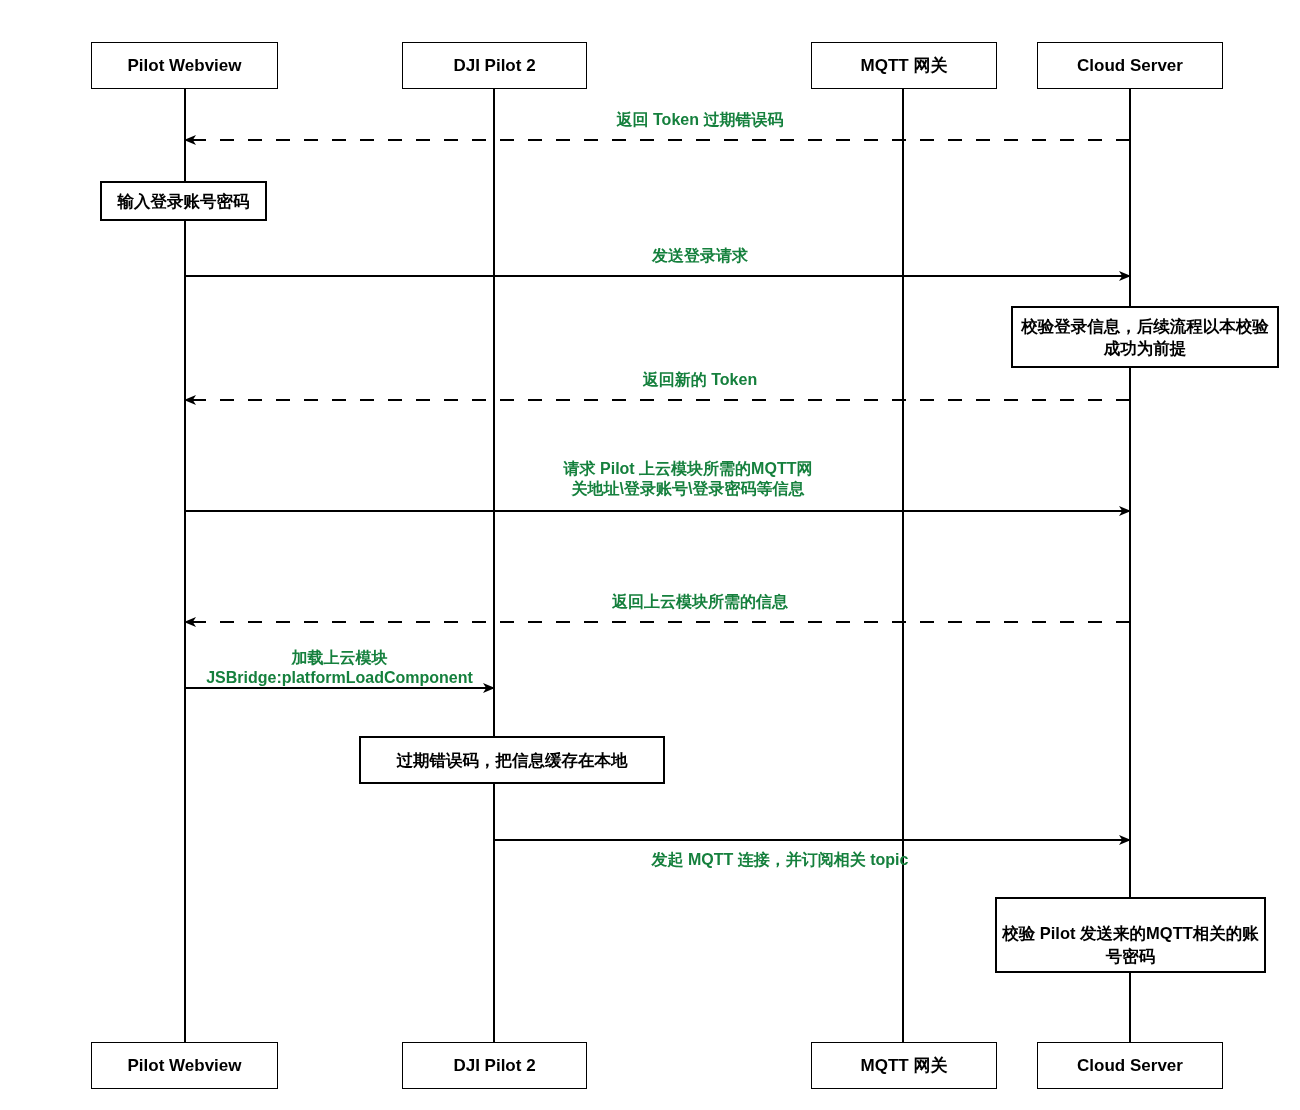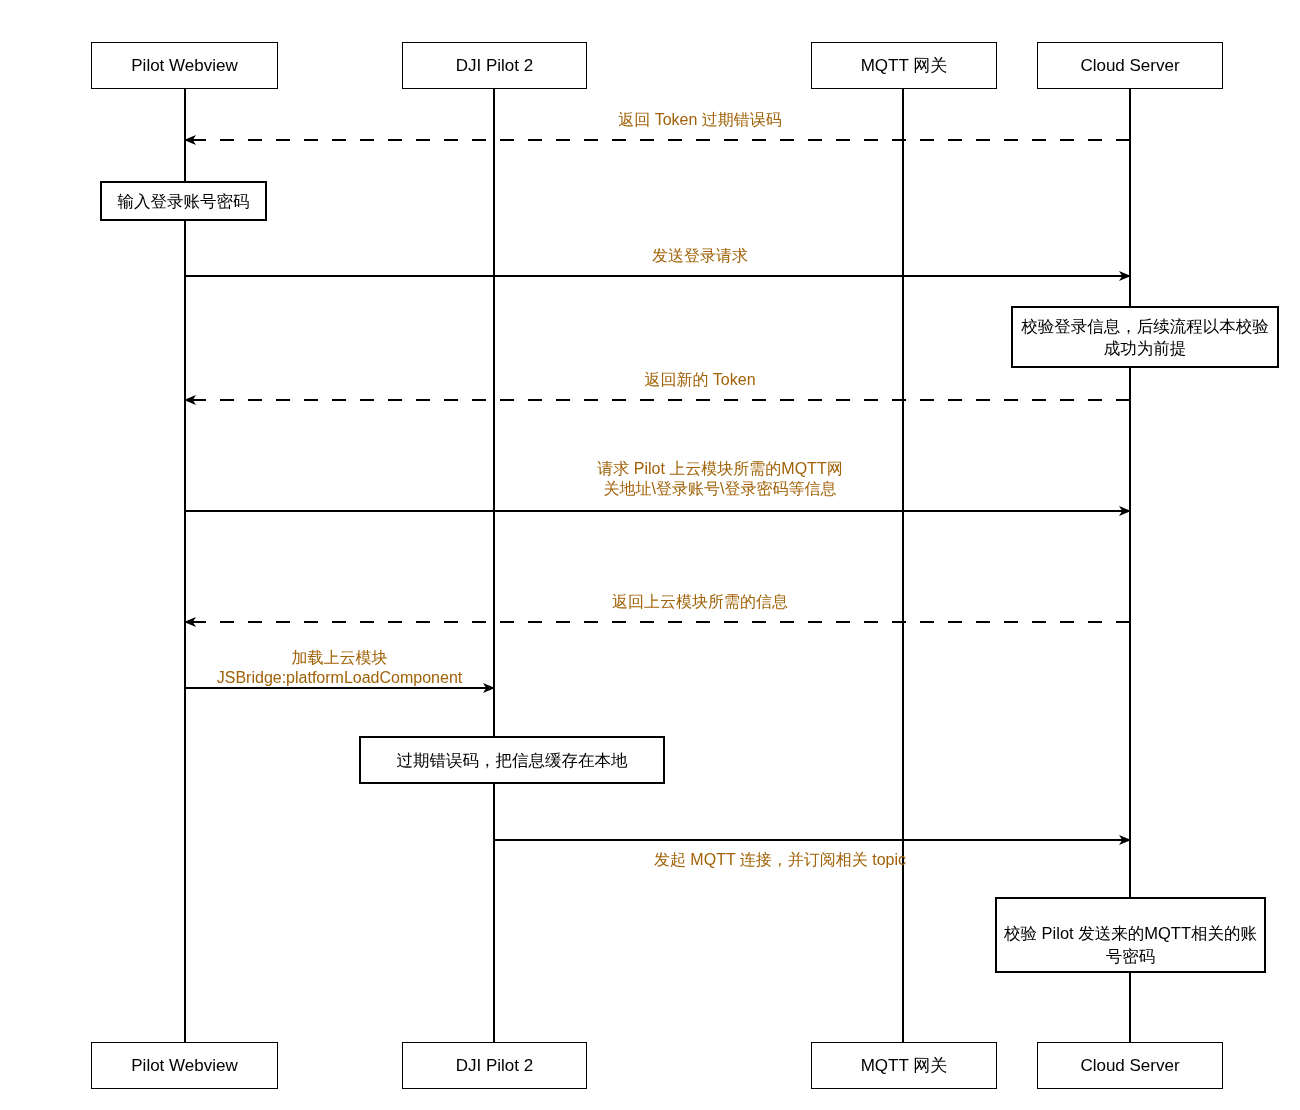--- a/index.html
+++ b/index.html
@@ -11,20 +11,21 @@
   body {
     font-family: "Liberation Sans", "DejaVu Sans", sans-serif;
     color: #000000;
   }
   #diagram {
     position: relative;
     width: 1300px;
     height: 1110px;
     background: #ffffff;
     overflow: hidden;
+    font-weight: bold;
   }
   svg.layer {
     position: absolute;
     top: 0;
     left: 0;
     width: 1300px;
     height: 1110px;
     pointer-events: none;
   }
   .actor-box {
@@ -54,21 +55,21 @@
     padding: 4px 4px;
   }
   .msg-label {
     position: absolute;
     box-sizing: border-box;
     text-align: center;
     font-size: 16px;
     line-height: 1.28;
     background: transparent;
     white-space: pre-line;
-    color: #a16207;
+    color: #15803d;
   }
 </style>
 </head>
 <body>
 
 <div id="diagram">
 
   <svg class="layer" id="lines-layer" viewBox="0 0 1300 1110" xmlns="http://www.w3.org/2000/svg">
     <defs>
       <marker id="arrow-right" markerWidth="12" markerHeight="10" refX="11" refY="5" orient="auto" markerUnits="userSpaceOnUse">
@@ -122,21 +123,21 @@
       </div>
       <div class="actor-box" style="left: 1037px; top: 1042px; width: 186px; height: 47px;">
         <span>Cloud Server</span>
       </div>
     </div>
 
   <div id="message-labels">
       <div class="msg-label" style="left: 440px; top: 110px; width: 520px;">返回 Token 过期错误码</div>
       <div class="msg-label" style="left: 440px; top: 246px; width: 520px;">发送登录请求</div>
       <div class="msg-label" style="left: 440px; top: 370px; width: 520px;">返回新的 Token</div>
-      <div class="msg-label" style="left: 460px; top: 459px; width: 520px;">请求 Pilot 上云模块所需的MQTT网
+      <div class="msg-label" style="left: 428px; top: 459px; width: 520px;">请求 Pilot 上云模块所需的MQTT网
 关地址\登录账号\登录密码等信息</div>
       <div class="msg-label" style="left: 440px; top: 592px; width: 520px;">返回上云模块所需的信息</div>
       <div class="msg-label" style="left: 185px; top: 648px; width: 309px;">加载上云模块
 JSBridge:platformLoadComponent</div>
       <div class="msg-label" style="left: 494px; top: 850px; width: 572px;">发起 MQTT 连接，并订阅相关 topic</div>
     </div>
 
   <div id="note-boxes">
       <div class="note-box" style="left: 100px; top: 181px; width: 167px; height: 40px;">
         <span>输入登录账号密码</span>

